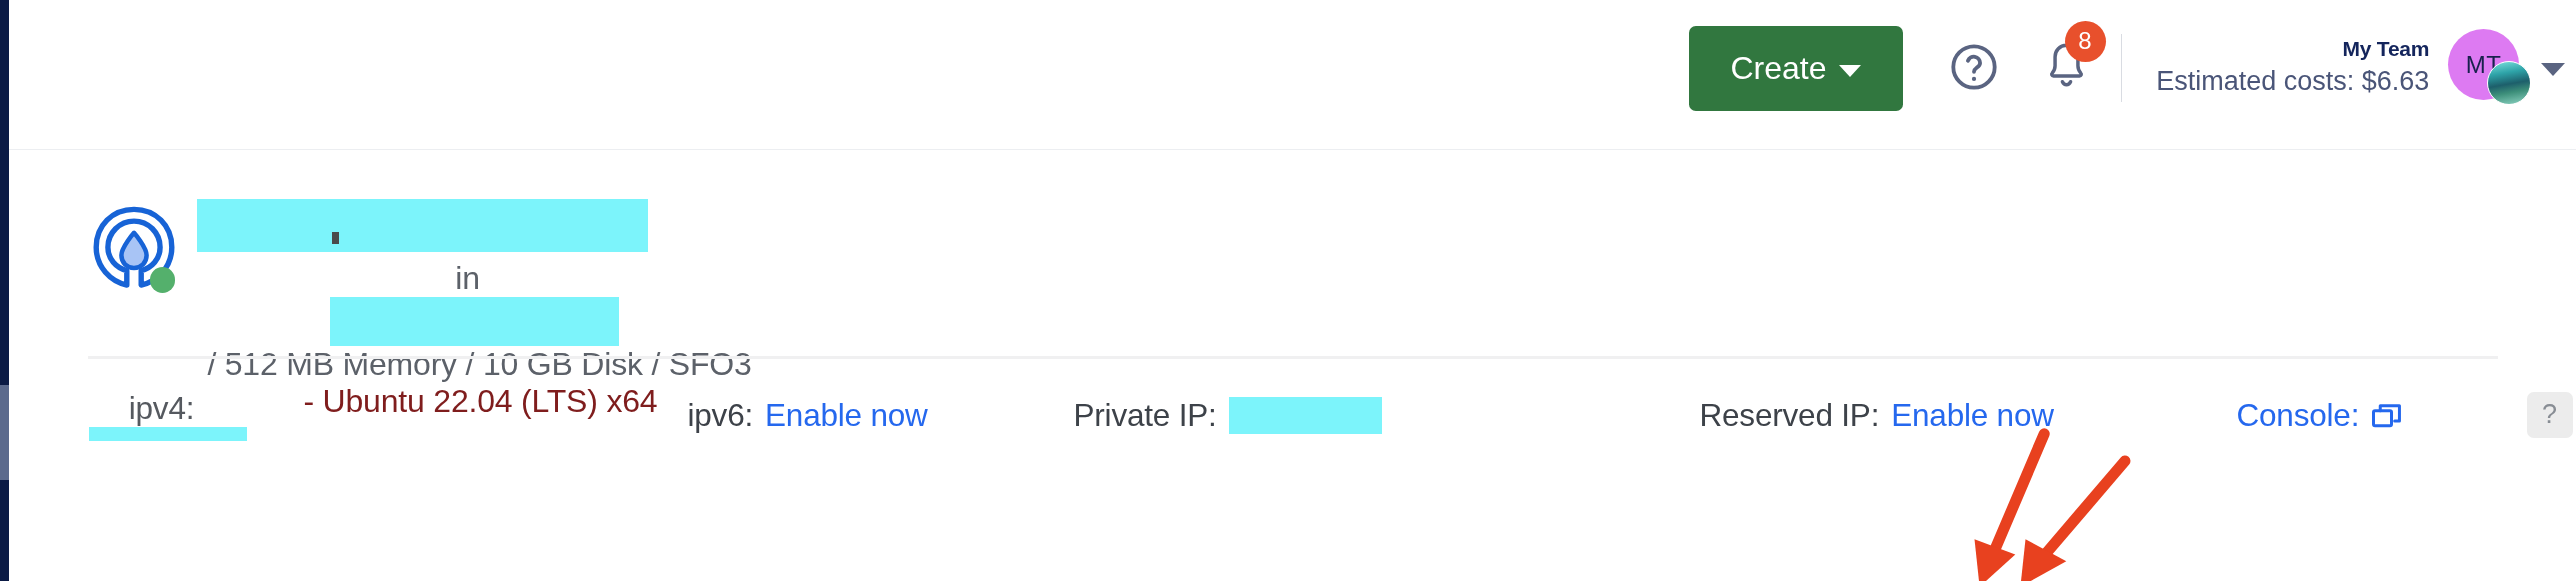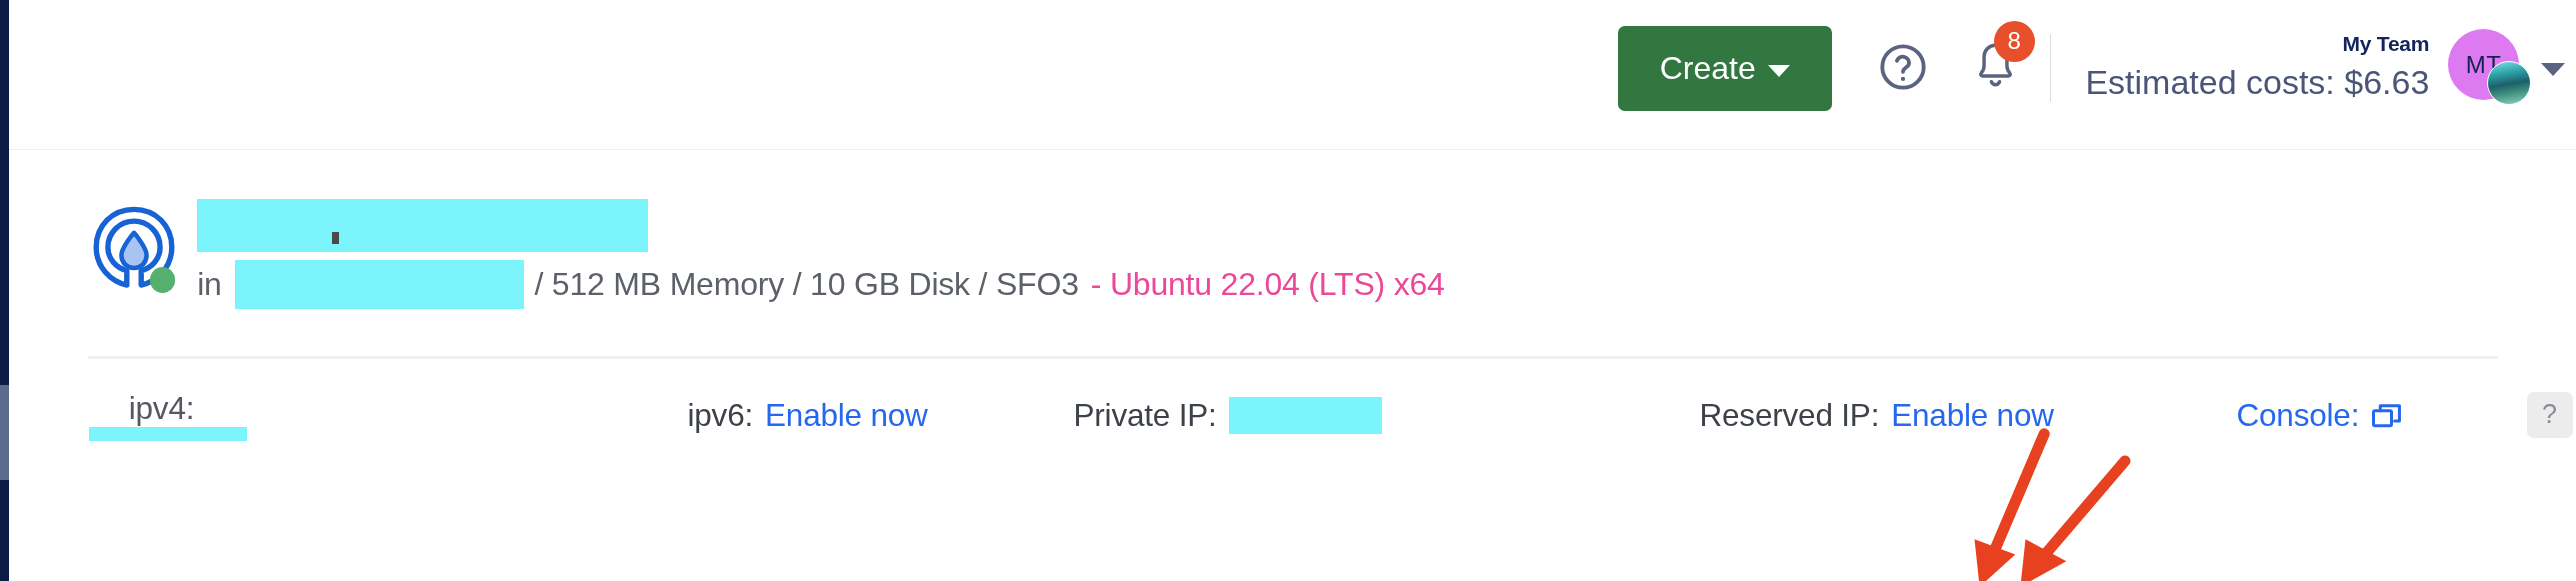--- a/index.html
+++ b/index.html
@@ -130,21 +130,21 @@
     margin-right: 18.7px;
   }
   .team-name {
     font-size: 21px;
     font-weight: bold;
     color: #14255c;
     line-height: 1.15;
     letter-spacing: -0.2px;
   }
   .team-cost {
-    font-size: 34px;
+    font-size: 27px;
     color: #4a5578;
     line-height: 1.3;
     margin-top: 3.4px;
   }
 
   .avatar-stack {
     position: relative;
     width: 78px; height: 78px;
     margin-right: 15.3px;
   }
@@ -227,25 +227,26 @@
   }
 
   .spec-line {
     display: flex;
     align-items: center;
     margin-top: 12px;
     font-size: 32px;
     color: #5c6169;
     letter-spacing: -0.2px;
     white-space: nowrap;
+    flex-direction: column;
   }
   .spec-in { margin-right: 13.6px; }
   .redact-region { width: 289px; height: 49px; }
   .spec-specs { margin-left: 10.2px; }
-  .spec-os { color: #ec4899; margin-left: 12px; }
+  .spec-os { color: #7f1d1d; margin-left: 12px; }
 
   
   .toggle {
     position: absolute;
     right: 82px; top: 70px;
     width: 168px; height: 65px;
     border-radius: 32px;
     background: #5ac47c;
     border: none;
     cursor: pointer;

